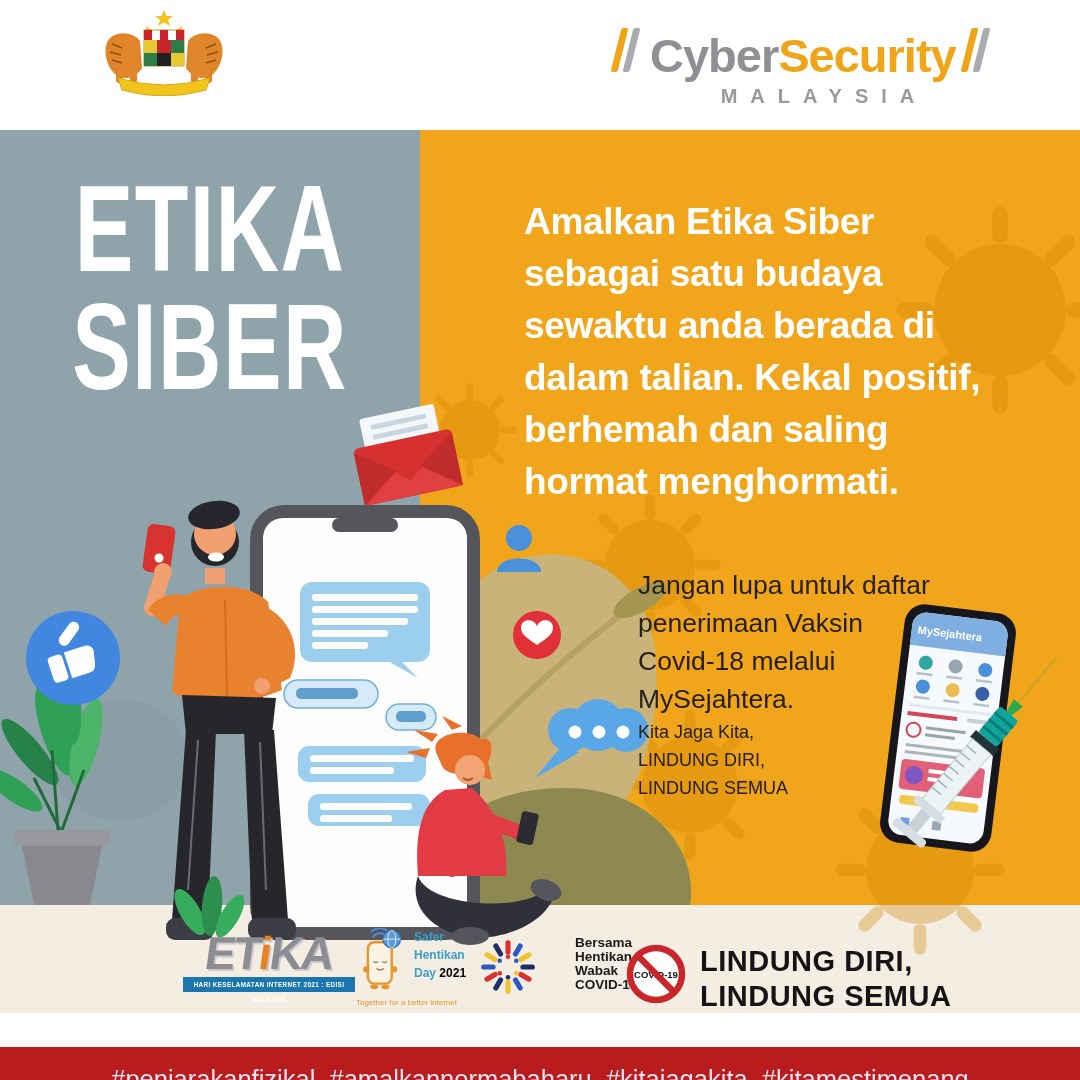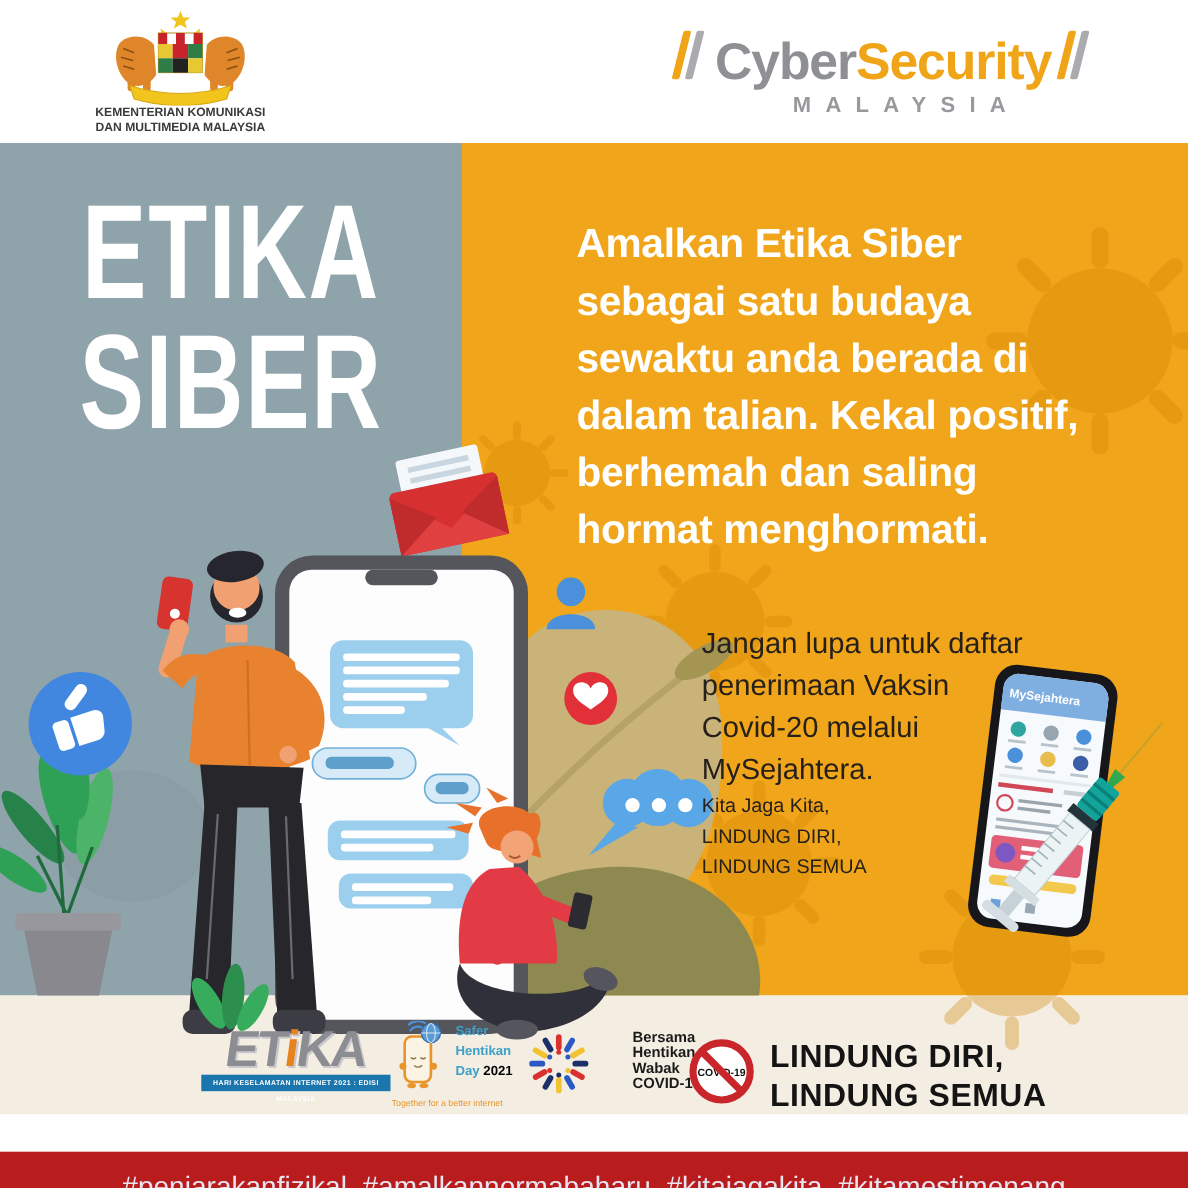--- a/index.html
+++ b/index.html
@@ -87,22 +87,20 @@
       <rect x="54" y="32" width="13" height="13" fill="#E8C832"></rect>
         <rect x="67" y="32" width="14" height="13" fill="#C9242B"></rect>
         <rect x="81" y="32" width="13" height="13" fill="#2E7D46"></rect>
       <rect x="54" y="45" width="13" height="13" fill="#2E7D46"></rect>
         <rect x="67" y="45" width="14" height="13" fill="#222222"></rect>
         <rect x="81" y="45" width="13" height="13" fill="#E8C832"></rect>
       <use href="#tiger"></use>
       <use href="#tiger" transform="translate(148,0) scale(-1,1)"></use>
       <path d="M28,70 Q74,84 120,70 L116,82 Q74,94 32,82 Z" fill="#F2C51D" stroke="#D8A712" stroke-width="1"></path>
     </svg>
-    <div class="ministry-name pre">KEMENTERIAN KOMUNIKASI
-DAN MULTIMEDIA MALAYSIA</div>
 
     <div class="cyber-logo">
       <div class="cyber-row">
         <span class="bar o"></span>
         <span class="bar g"></span>
         <span class="cyber-words"><span class="w1">Cyber</span><span class="w2">Security</span></span>
         <span class="bar o"></span>
         <span class="bar g"></span>
       </div>
       <div class="cyber-sub">MALAYSIA</div>
@@ -115,21 +113,21 @@
   </div>
   <div class="headline pre">Amalkan Etika Siber
 sebagai satu budaya
 sewaktu anda berada di
 dalam talian. Kekal positif,
 berhemah dan saling
 hormat menghormati.</div>
   <div class="vaccine">
     <div class="vaccine-note pre">Jangan lupa untuk daftar
 penerimaan Vaksin
-Covid-20 melalui
+Covid-18 melalui
 MySejahtera.</div>
     <div class="vaccine-slogan pre">Kita Jaga Kita,
 LINDUNG DIRI,
 LINDUNG SEMUA</div>
   </div>
 
   <svg class="scene" width="1080" height="950" viewBox="0 0 950 836" preserveAspectRatio="none" style="width:1080px;height:950px">
   </svg>
   <svg class="scene" width="1080" height="950" viewBox="0 0 1080 950">
     <defs>

